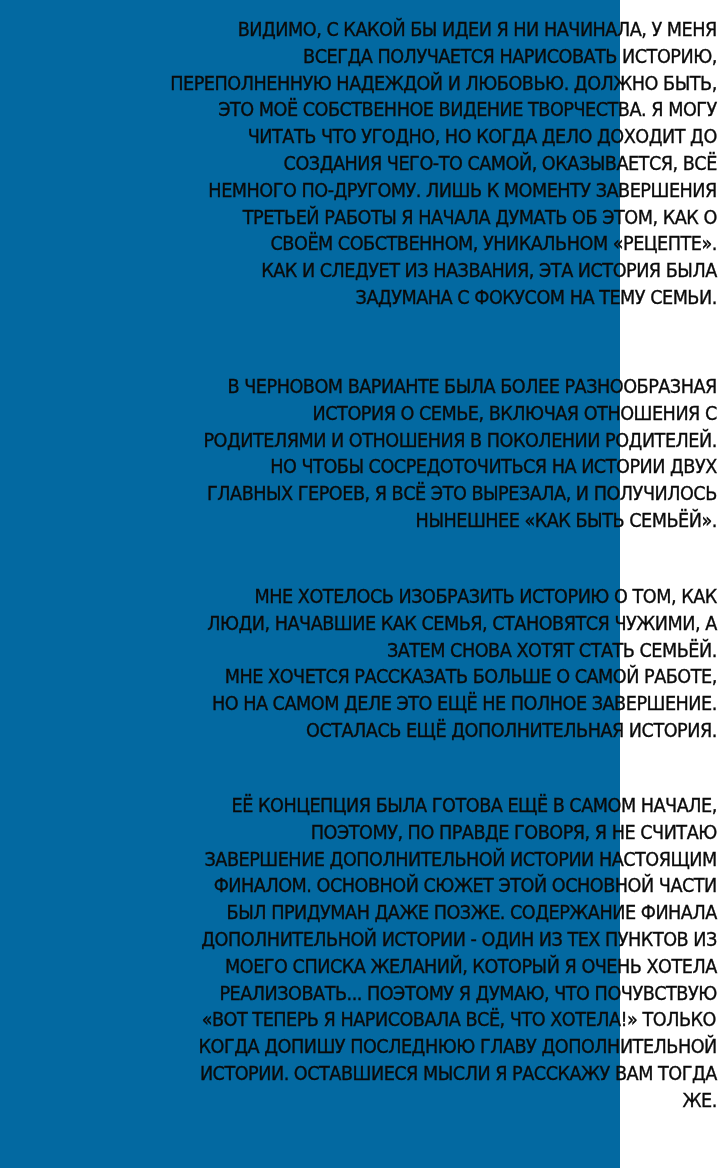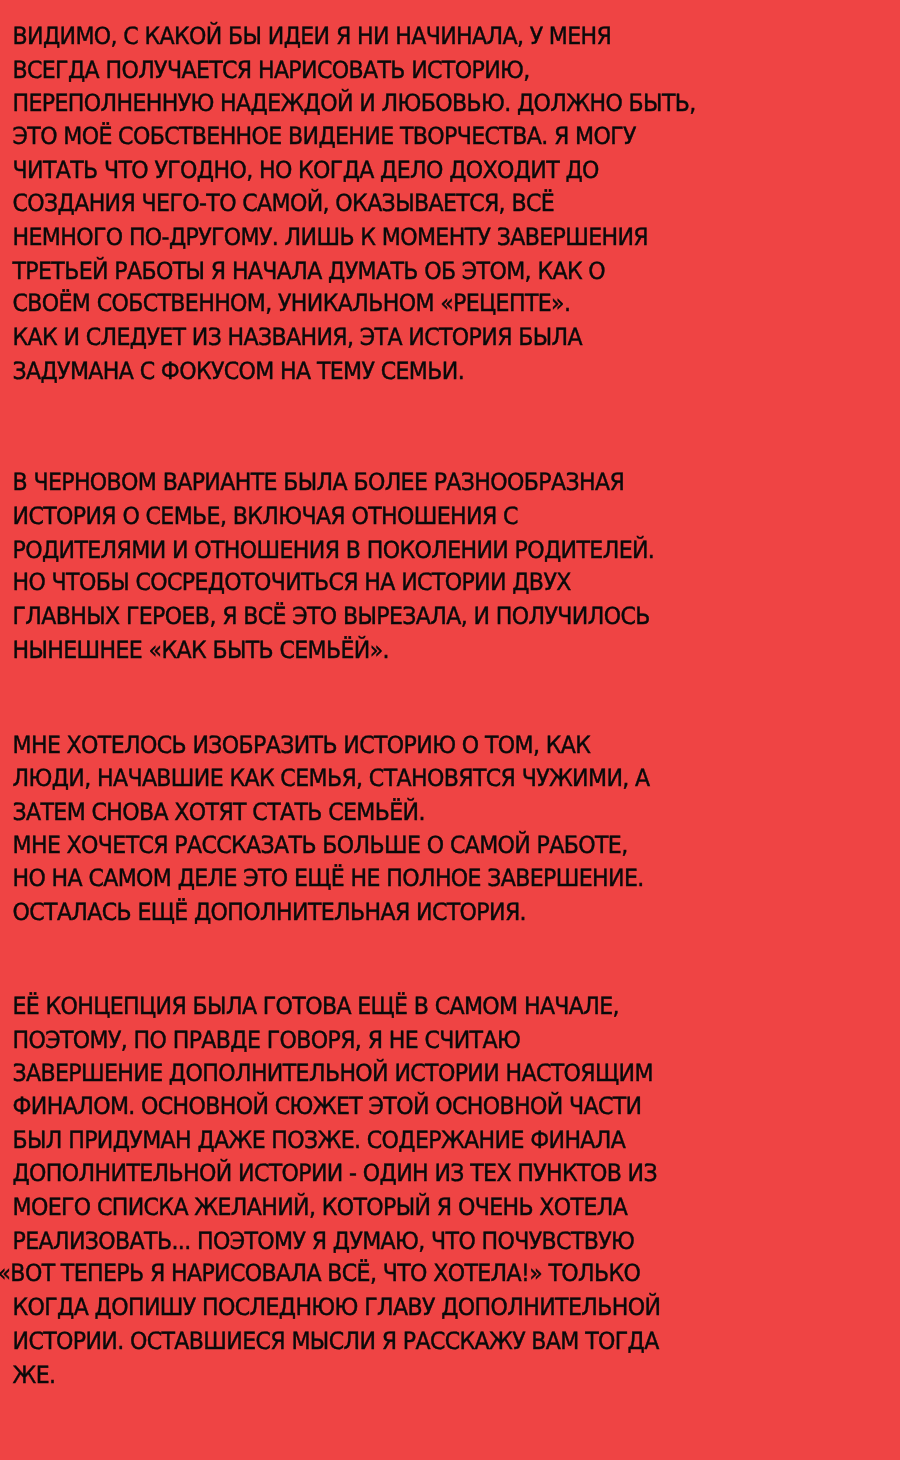--- a/index.html
+++ b/index.html
@@ -11,23 +11,24 @@
     width: 720px;
     height: 1168px;
     position: relative;
     overflow: hidden;
     font-family: "DejaVu Sans", sans-serif;
     color: #0a0a0a;
   }
   .page {
     position: absolute;
     left: 0; top: 0;
-    width: 720px;
+    width: 620px;
     height: 1168px;
-    background: #ef4444;
+    background: #0369a1;
+    text-align: right;
   }
   .paragraph {
     position: absolute;
     left: 0;
     width: 760px;
   }
   .line {
     display: block;
     height: 26.8px;
     line-height: 26.8px;

